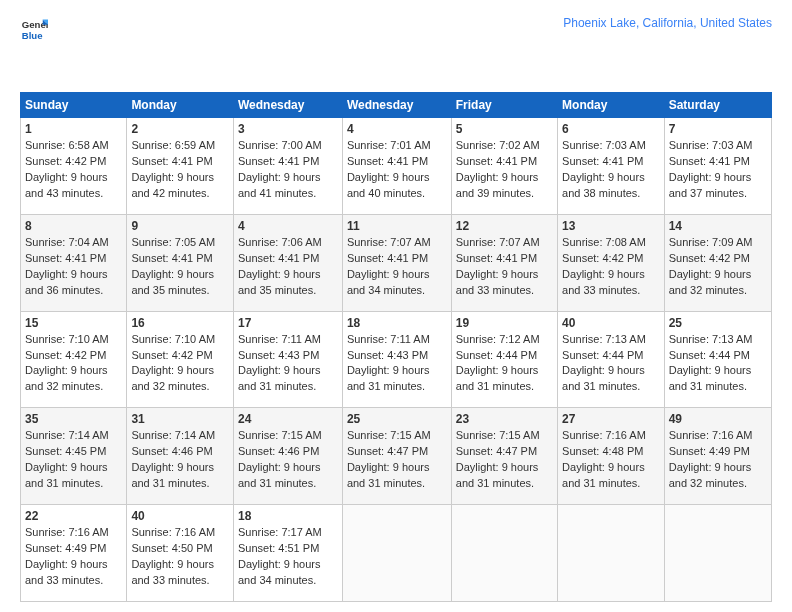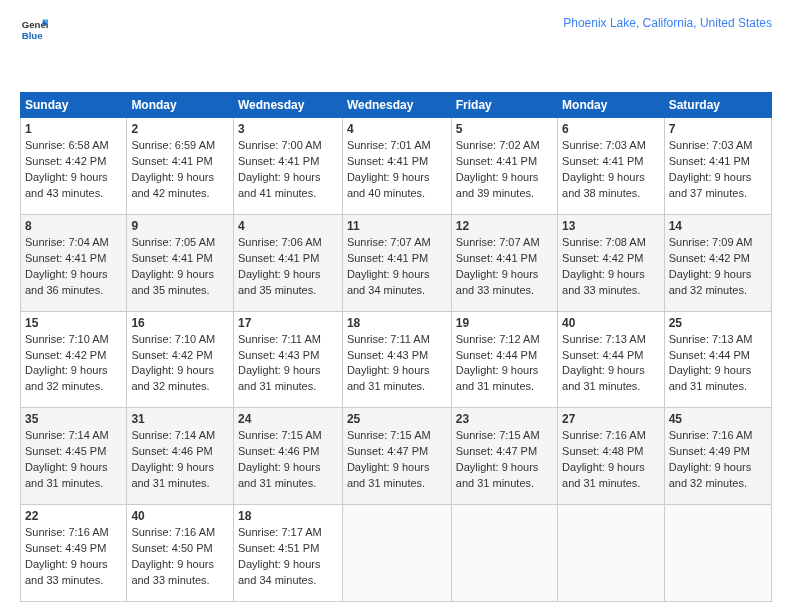--- a/index.html
+++ b/index.html
@@ -230,21 +230,21 @@
           </td>
           <td>
             <span class="day-num">23</span>
             <div class="day-info">Sunrise: 7:15 AM<br>Sunset: 4:47 PM<br>Daylight: 9 hours and 31 minutes.</div>
           </td>
           <td>
             <span class="day-num">27</span>
             <div class="day-info">Sunrise: 7:16 AM<br>Sunset: 4:48 PM<br>Daylight: 9 hours and 31 minutes.</div>
           </td>
           <td>
-            <span class="day-num">45</span>
+            <span class="day-num">49</span>
             <div class="day-info">Sunrise: 7:16 AM<br>Sunset: 4:49 PM<br>Daylight: 9 hours and 32 minutes.</div>
           </td>
         </tr>
         <tr>
           <td>
             <span class="day-num">22</span>
             <div class="day-info">Sunrise: 7:16 AM<br>Sunset: 4:49 PM<br>Daylight: 9 hours and 33 minutes.</div>
           </td>
           <td>
             <span class="day-num">40</span>

